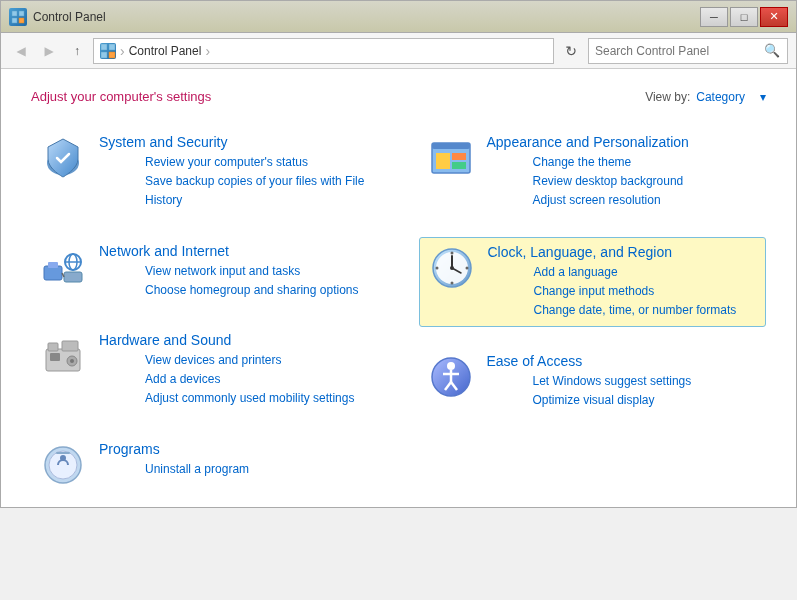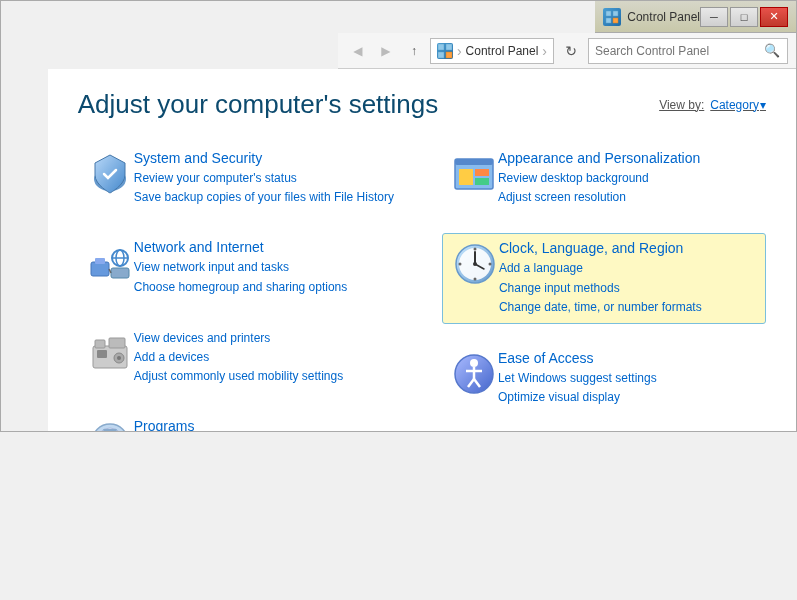--- a/index.html
+++ b/index.html
@@ -5,25 +5,24 @@
     * { margin: 0; padding: 0; box-sizing: border-box; }
     body {
       font-family: 'Segoe UI', Arial, sans-serif;
       background: #f0f0f0;
       width: 797px;
       height: 600px;
       overflow: hidden;
     }
     .window {
       width: 797px;
-      height: 432px;
+      height: 508px;
       display: flex;
       flex-direction: column;
       border: 1px solid #aaa;
-      align-items: flex-end;
     }
     .title-bar {
       background: linear-gradient(to bottom, #d6d6c8, #c8c8aa);
       height: 32px;
       display: flex;
       align-items: center;
       justify-content: space-between;
       padding: 0 8px;
       border-bottom: 1px solid #aaa;
     }
@@ -154,49 +153,49 @@
       overflow: auto;
       padding: 20px 30px;
     }
     .content-header {
       display: flex;
       justify-content: space-between;
       align-items: center;
       margin-bottom: 24px;
     }
     .content-title {
-      font-size: 26px;
+      font-size: 13px;
       font-weight: 300;
-      color: #0c4a6e;
+      color: #be185d;
     }
     .view-by {
       display: flex;
       align-items: center;
       gap: 6px;
       font-size: 12px;
       color: #555;
-      text-decoration: underline;
     }
     .view-by-link {
       color: #0066cc;
       cursor: pointer;
       text-decoration: none;
       display: flex;
       align-items: center;
-      gap: 1px;
+      gap: 15px;
     }
     .categories {
       display: grid;
       grid-template-columns: 1fr 1fr;
       gap: 0;
       column-gap: 40px;
     }
     .category-item {
       display: flex;
       align-items: flex-start;
+      gap: 12px;
       margin-bottom: 20px;
       padding: 6px 8px;
       border-radius: 3px;
     }
     .category-item.highlighted {
       background: #fef9c3;
       border: 1px solid #7abfdd;
     }
     .category-icon {
       width: 48px;
@@ -216,20 +215,21 @@
       display: block;
       margin-bottom: 3px;
     }
     .category-link {
       font-size: 12px;
       color: #0066cc;
       cursor: pointer;
       display: block;
       line-height: 1.6;
       text-decoration: none;
+      margin-left: 46px;
     }
   </style>
 </head>
 <body>
 
 <div class="window">
 
   <div class="title-bar">
     <div class="title-bar-left">
       <div class="title-icon">
@@ -330,20 +330,21 @@
               <svg width="46" height="46" viewBox="0 0 46 46">
     <rect x="6" y="16" width="34" height="22" rx="2" fill="#cccccc" stroke="#999" stroke-width="1"></rect>
     <rect x="10" y="20" width="10" height="8" rx="1" fill="#888"></rect>
     <circle cx="32" cy="28" r="5" fill="#aaa" stroke="#888" stroke-width="1"></circle>
     <circle cx="32" cy="28" r="2" fill="#777"></circle>
     <rect x="8" y="10" width="10" height="8" rx="1" fill="#bbb" stroke="#999" stroke-width="1"></rect>
     <rect x="22" y="8" width="16" height="10" rx="1" fill="#bbb" stroke="#999" stroke-width="1"></rect>
   </svg>
             </div>
             <div class="category-text">
+              <a class="category-title" href="#">Hardware and Sound</a>
               <a class="category-link" href="#">View devices and printers</a>
               <a class="category-link" href="#">Add a devices</a>
               <a class="category-link" href="#">Adjust commonly used mobility settings</a>
             </div>
           </div>
           <div class="category-item">
             <div class="category-icon">
               <svg width="46" height="46" viewBox="0 0 46 46">
     <circle cx="23" cy="23" r="18" fill="#c0d8f0" stroke="#88aacc" stroke-width="1.5"></circle>
     <circle cx="23" cy="23" r="14" fill="#e8f0ff" stroke="#aabbdd" stroke-width="1"></circle>
@@ -364,20 +365,21 @@
               <svg width="46" height="46" viewBox="0 0 46 46">
     <rect x="4" y="8" width="38" height="30" rx="2" fill="#88bbee" stroke="#5588cc" stroke-width="1.5"></rect>
     <rect x="4" y="8" width="38" height="6" rx="2" fill="#5588cc"></rect>
     <rect x="8" y="18" width="14" height="16" fill="#ffcc44"></rect>
     <rect x="24" y="18" width="14" height="7" fill="#ff8844"></rect>
     <rect x="24" y="27" width="14" height="7" fill="#44cc88"></rect>
   </svg>
             </div>
             <div class="category-text">
               <a class="category-title" href="#">Appearance and Personalization</a>
+              <a class="category-link" href="#">Change the theme</a>
               <a class="category-link" href="#">Review desktop background</a>
               <a class="category-link" href="#">Adjust screen resolution</a>
             </div>
           </div>
           <div class="category-item highlighted">
             <div class="category-icon">
               <svg width="46" height="46" viewBox="0 0 46 46">
     <circle cx="23" cy="23" r="19" fill="url(#clockGrad)" stroke="#6699cc" stroke-width="1.5"></circle>
     <defs>
       <linearGradient id="clockGrad" x1="0" y1="0" x2="1" y2="1">

